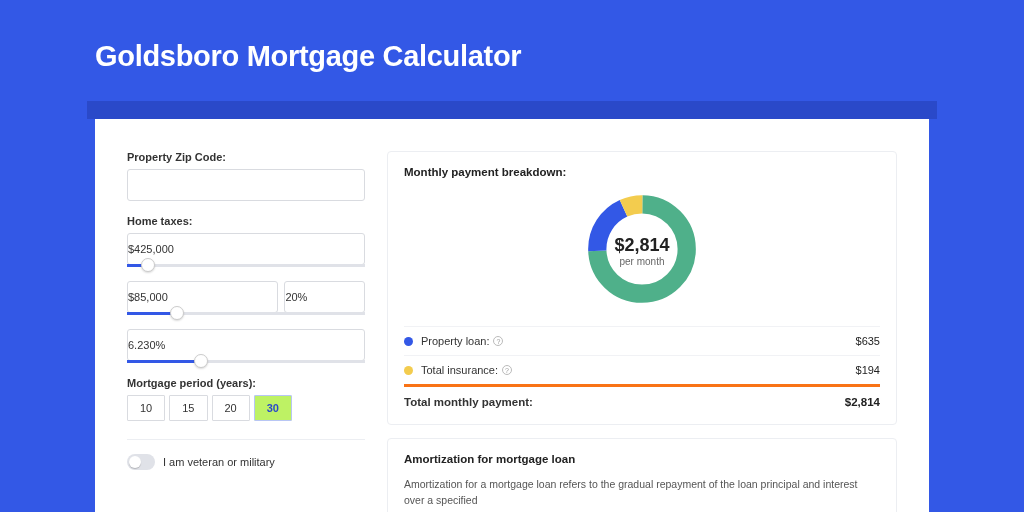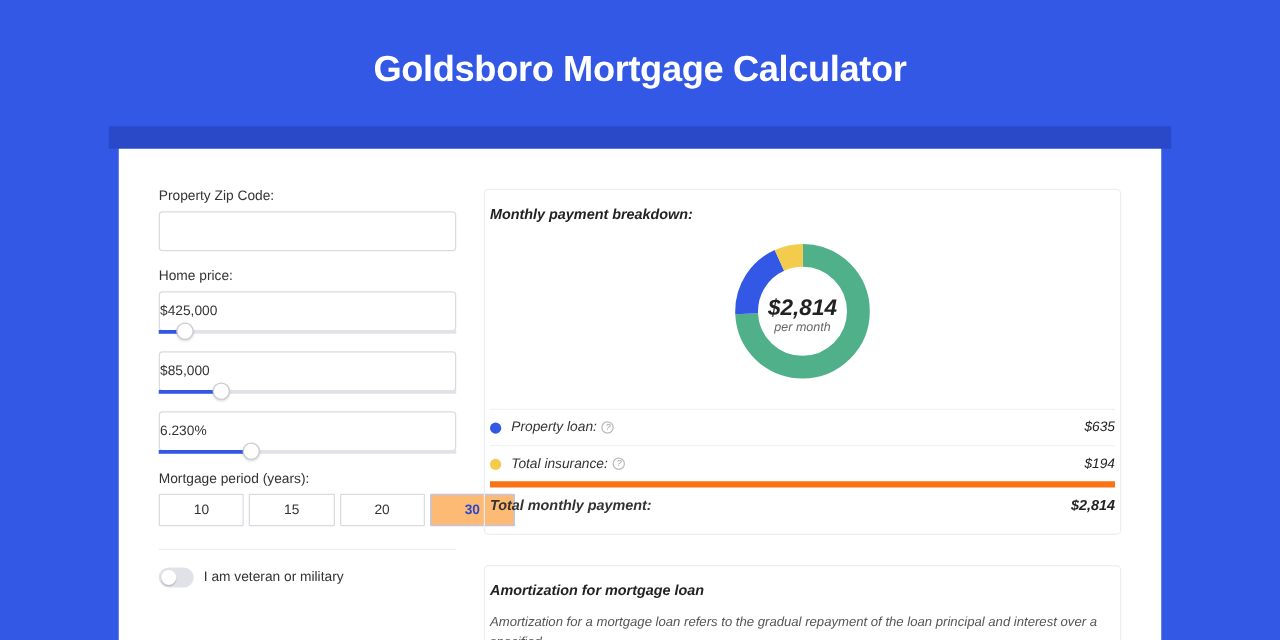--- a/index.html
+++ b/index.html
@@ -8,21 +8,20 @@
     background: #3358e6;
     width: 1024px;
     height: 512px;
     overflow: hidden;
   }
   .outer {
     padding: 40px 95px 0 95px;
   }
   .page-title {
     color: #fff;
-    text-align: center;
     font-size: 29px;
     font-weight: 700;
     margin-bottom: 28px;
     letter-spacing: -0.3px;
   }
   .shadow-strip {
     background: #2a49c9;
     height: 18px;
     margin: 0 -8px;
   }
@@ -40,20 +39,21 @@
   }
   .right {
     flex: 1;
   }
   .field { margin-bottom: 14px; }
   .label {
     font-size: 11px;
     color: #333;
     margin-bottom: 6px;
     display: block;
+    font-weight: bold;
   }
   .input {
     width: 100%;
     border: 1px solid #d9dbe0;
     border-radius: 3px;
     padding: 9px 0;
     font-size: 11px;
     color: #333;
     background: #fff;
   }
@@ -79,28 +79,28 @@
     border: 1px solid #ccc;
     border-radius: 50%;
     position: absolute;
     top: -6px;
     box-shadow: 0 1px 2px rgba(0,0,0,0.15);
   }
   .period-row { display: flex; gap: 4px; }
   .period-btn {
     border: 1px solid #d9dbe0;
     background: #fff;
-    padding: 6px 27px;
+    padding: 6px 12px;
     font-size: 11px;
     color: #333;
     border-radius: 1px;
     cursor: pointer;
   }
   .period-btn.active {
-    background: #fdba74;
+    background: #bef264;
     border-color: #b8c6f4;
     color: #2a49c9;
     font-weight: 600;
   }
   .toggle-row {
     display: flex;
     align-items: center;
     gap: 8px;
     margin-top: 18px;
     padding-top: 14px;
@@ -120,23 +120,22 @@
     border-radius: 50%;
     position: absolute;
     top: 2px;
     left: 2px;
     box-shadow: 0 1px 1px rgba(0,0,0,0.2);
   }
   .toggle-label { font-size: 11px; color: #333; text-align: center; }
   .panel {
     border: 1px solid #eceef2;
     border-radius: 4px;
-    padding: 14px 4px;
-    margin-bottom: 24px;
-    font-style: italic;
+    padding: 14px 16px;
+    margin-bottom: 13px;
   }
   .panel-title {
     font-size: 11.5px;
     font-weight: 700;
     color: #222;
     margin-bottom: 12px;
   }
   .donut-wrap { text-align: center; margin-bottom: 14px; }
   .donut { position: relative; display: inline-block; }
   .donut-center {
@@ -158,21 +157,21 @@
   .legend-dot {
     width: 9px; height: 9px;
     border-radius: 50%;
     margin-right: 8px;
   }
   .legend-label { flex: 1; color: #333; display:flex; align-items:center; gap:4px;}
   .legend-val { color: #222; }
   .total-row {
     display: flex;
     padding: 9px 0 2px 0;
-    border-top: 5px solid #f97316;
+    border-top: 3px solid #f97316;
     font-size: 11.5px;
     font-weight: 700;
     gap: 44px;
   }
   .total-row .legend-label { flex: 1; }
   .amort-text { font-size: 10.5px; color: #555; line-height: 1.5; }
   .info-icon {
     width:10px;height:10px;border:1px solid #bbb;border-radius:50%;
     display:inline-flex;align-items:center;justify-content:center;
     font-size:7px;color:#999;
@@ -187,31 +186,32 @@
   <div class="card">
 
     <div class="left">
 
       <div class="field">
         <label class="label">Property Zip Code:</label>
         <input class="input" value="" style="">
       </div>
 
       <div class="field">
-        <label class="label">Home price:</label>
+        <label class="label">Home taxes:</label>
         <input class="input" value="$425,000" style="">
         <div class="slider-track">
           <div class="slider-fill" style="width:9%"></div>
           <div class="slider-thumb" style="left:calc(9% - 7px)"></div>
         </div>
       </div>
 
       <div class="field">
         <div class="input-row">
           <input class="input" value="$85,000" style="">
+          <input class="input" value="20%" style="">
         </div>
         <div class="slider-track">
           <div class="slider-fill" style="width:21%"></div>
           <div class="slider-thumb" style="left:calc(21% - 7px)"></div>
         </div>
       </div>
 
       <div class="field">
         <input class="input" value="6.230%" style="">
         <div class="slider-track">

